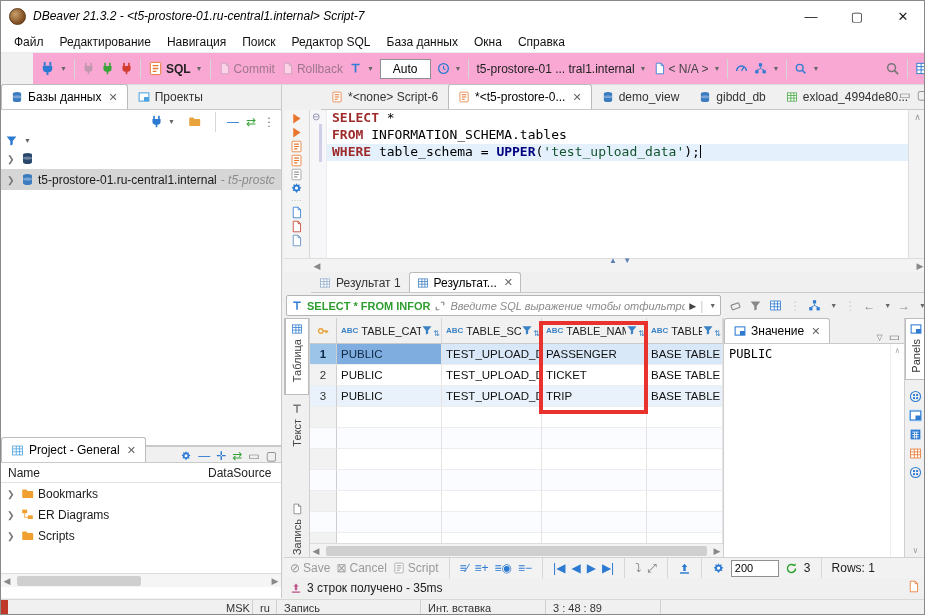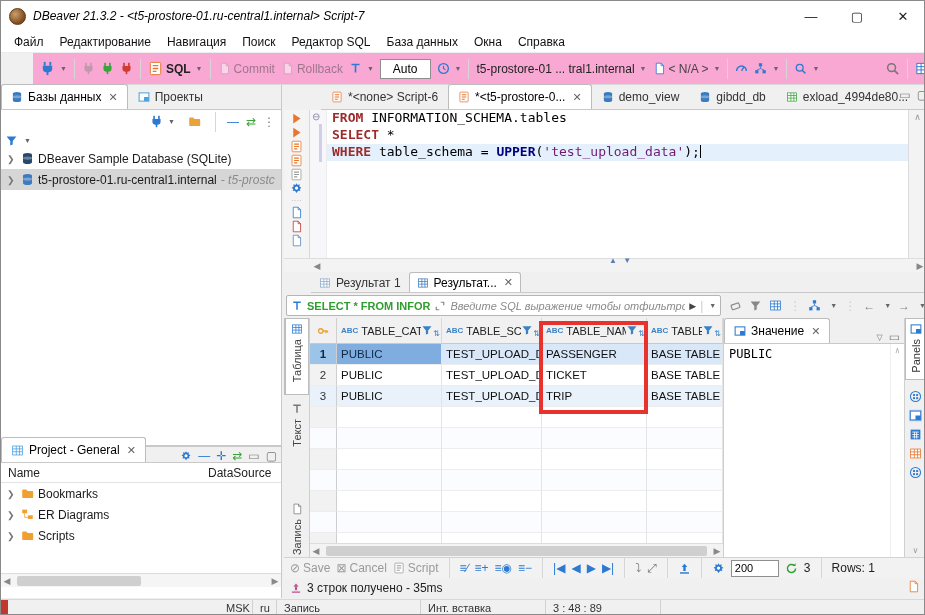--- a/index.html
+++ b/index.html
@@ -65,21 +65,21 @@
   .editor-strip { left:283px; top:109px; width:26px; height:148px; background:#f4f4f4; border-right:1px solid #d8d8d8; display:flex; flex-direction:column; align-items:center; padding-top:2px; gap:1px; }
   .editor-body { left:309px; top:109px; width:598px; height:148px; background:#fff; overflow:hidden; }
   .gutter { position:absolute; left:0; top:0; width:17px; height:148px; background:#f7f7f9; border-right:1px solid #ececec; }
   .fold-line { position:absolute; left:9px; top:14px; width:3px; height:38px; background:#cfcfe8; }
   .fold-minus { position:absolute; left:2px; top:1px; color:#8888aa; font-size:10px; }
   .code { position:absolute; left:17px; top:0; right:0; }
   .code-line { height:17px; line-height:17px; white-space:pre; font:13px "DejaVu Sans Mono",monospace; padding-left:5px; }
   .code-line.current { background:#e4f1fd; }
   .t-kw { color:#9e2a2a; font-weight:bold; }
   .t-fn { color:#00007f; font-weight:bold; }
-  .t-str { color:#701a75; }
+  .t-str { color:#14532d; }
   .t-p { color:#000; }
   .caret { display:inline-block; width:1px; height:13px; background:#000; vertical-align:-2px; }
   .vscroll { left:907px; top:109px; width:18px; height:148px; background:#f3f3f3; border-left:1px solid #ddd; text-align:center; color:#999; font-size:9px; padding-top:2px; }
   .editor-hscroll { left:283px; top:257px; width:642px; height:14px; background:#f3f3f3; border-top:1px solid #ddd; display:flex; align-items:center; padding-left:27px; }
 
   
   .results-tabs { left:283px; top:271px; width:642px; height:21px; padding-left:27px; position:absolute; }
   .results-tabs .tabrow { height:21px; }
   .results-tabs .tab { height:20px; padding:0 7px; }
   .splitter-ud { position:absolute; left:318px; top:2px; color:#5b7fb5; font-size:8px; letter-spacing:2px; }
@@ -407,21 +407,20 @@
           <use href="#i-funnel"></use>
         </svg>
       <span class="drop">▼</span>
     </div>
     <div id="db-tree">
         <div class="tree-row">
           <span class="chev">❯</span>
           <svg class="ic13" style="color: rgb(39, 71, 107);">
             <use href="#i-db"></use>
           </svg>
-          <span>DBeaver Sample Database (SQLite)</span>
         </div>
         <div class="tree-row selected">
           <span class="chev">❯</span>
           <svg class="ic13" style="color: rgb(59, 123, 191);">
             <use href="#i-db"></use>
           </svg>
           <span>t5-prostore-01.ru-central1.internal</span>
           <span class="tree-suffix"> - t5-prostс</span>
         </div>
       </div>
@@ -552,22 +551,22 @@
         <use href="#i-page"></use>
       </svg>
   </div>
 
   <div class="abs editor-body">
     <div class="gutter">
       <span class="fold-minus">⊖</span>
       <span class="fold-line"></span>
     </div>
     <div class="code" id="code-lines">
+        <div class="code-line"><span class="t-kw">SELECT</span><span class="t-p"> *</span></div>
         <div class="code-line"><span class="t-kw">FROM</span><span class="t-p"> INFORMATION_SCHEMA.tables</span></div>
-        <div class="code-line"><span class="t-kw">SELECT</span><span class="t-p"> *</span></div>
         <div class="code-line current"><span class="t-kw">WHERE</span><span class="t-p"> table_schema = </span><span class="t-fn">UPPER</span><span class="t-p">(</span><span class="t-str">'test_upload_data'</span><span class="t-p">);</span><span class="caret"></span></div>
       </div>
   </div>
   <div class="abs vscroll">∧</div>
   <div class="abs editor-hscroll">
     <span class="scroll-arrow">◀</span>
     <span style="flex:1"></span>
     <span class="scroll-arrow">▶</span>
   </div>
 

